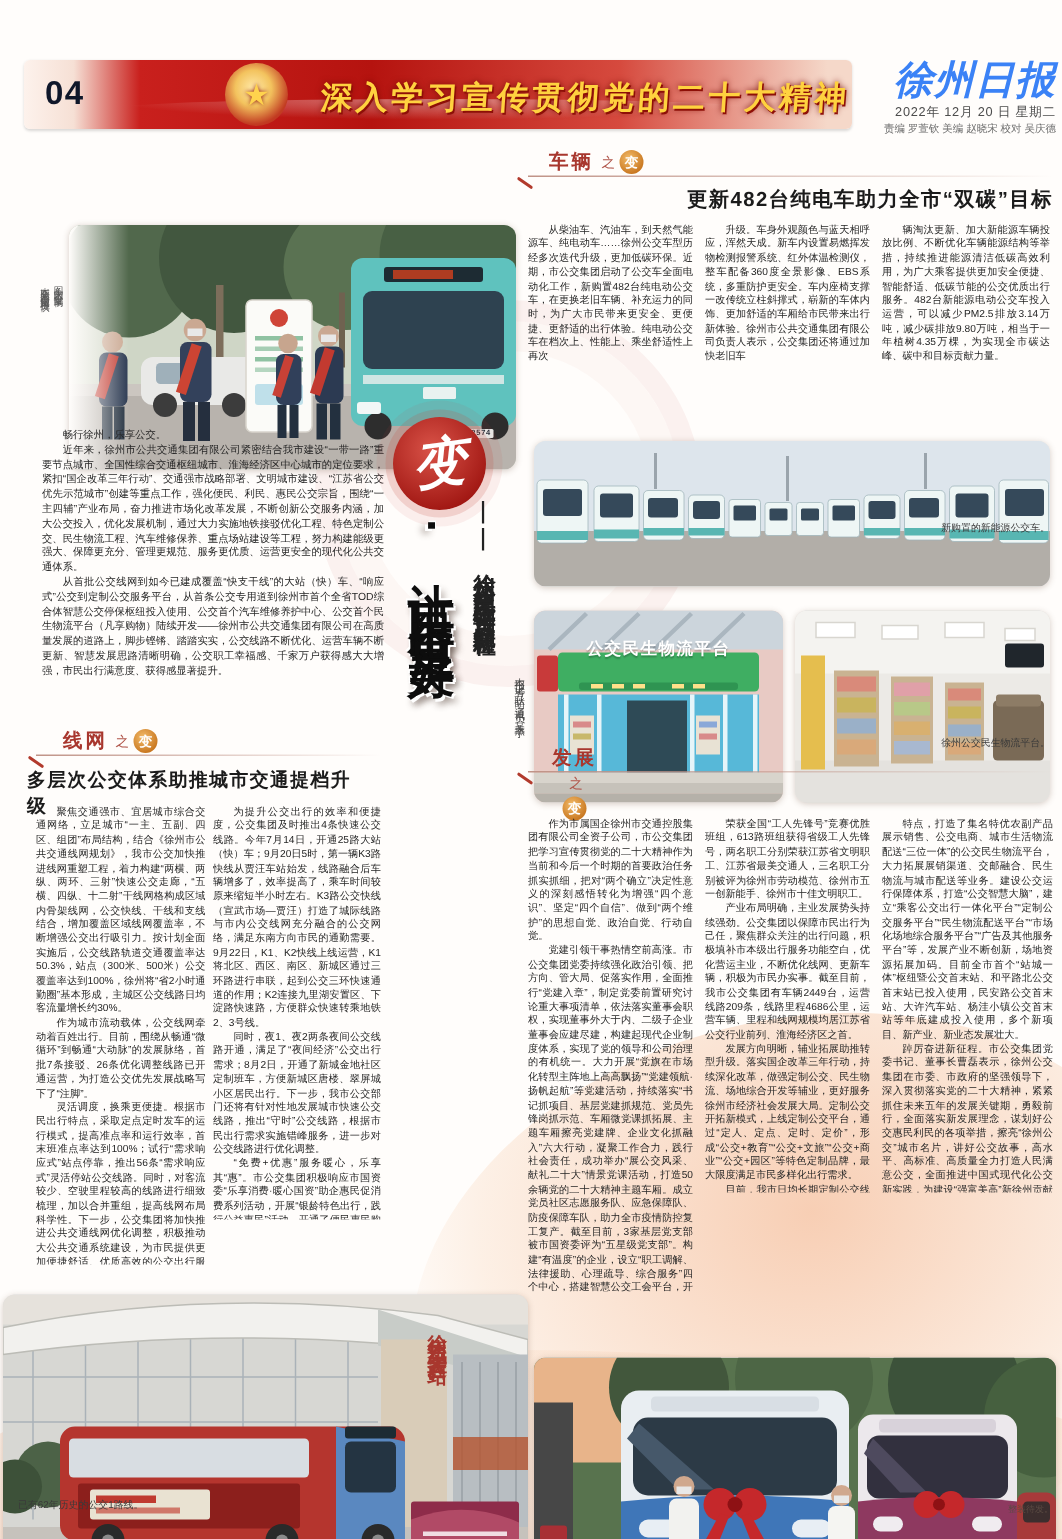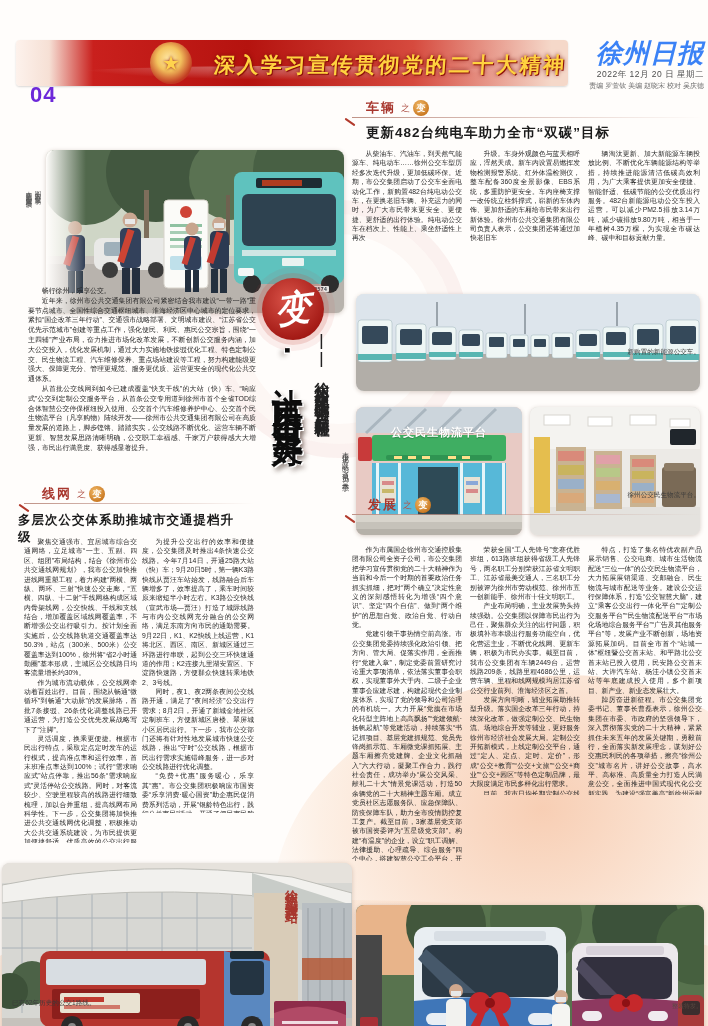--- a/index.html
+++ b/index.html
@@ -5,21 +5,21 @@
   html,body{margin:0;padding:0;background:#e9e6e2;}
   #page{position:relative;width:708px;height:1026px;background:#fffdfb;overflow:hidden;
         font-family:"Liberation Sans","DejaVu Sans",sans-serif;color:#222;}
   .abs{position:absolute;}
   
   #banner{left:16px;top:40px;width:552px;height:46px;border-radius:4px;
     background:linear-gradient(90deg,#fdf2ec 0%,#f6e0d5 6%,#c9201d 14%,#b5130f 42%,#d64a3e 72%,#f5d8c9 97%);
     box-shadow:0 1px 2px rgba(0,0,0,.15);}
   #banner .streak{position:absolute;left:10%;top:26px;width:80%;height:14px;border-radius:50%;
     background:radial-gradient(ellipse at 50% 0,rgba(255,255,255,.45),transparent 70%);}
-  #page-num{left:30px;top:49px;font-size:22px;font-weight:bold;color:#6d28d9;letter-spacing:1px;margin-top:33px;}
+  #page-num{left:30px;top:49px;font-size:22px;font-weight:bold;color:#0f172a;letter-spacing:1px;}
   #emblem{left:150px;top:42px;width:42px;height:42px;border-radius:50%;
     background:radial-gradient(circle at 45% 40%,#ffe9a8 0%,#f3c35e 35%,#c23c22 70%,rgba(160,20,15,0) 100%);
     display:flex;align-items:center;justify-content:center;color:#ffd34d;font-size:20px;
     text-shadow:0 0 3px #8c1207;}
   #banner-title{left:214px;top:51px;font-size:21px;font-weight:bold;color:#ffd23f;letter-spacing:2.5px;
     text-shadow:1px 1px 0 #8e0f07,0 0 4px #7a0d05;transform:skewX(-4deg);}
   #masthead{left:566px;top:36px;width:138px;text-align:right;font-family:"Liberation Serif","DejaVu Serif",serif;
     font-style:italic;font-weight:bold;font-size:26px;color:#3b82f6;letter-spacing:1px;}
   #dateline{left:520px;top:69px;width:184px;text-align:right;font-size:8.5px;color:#4d4d4d;letter-spacing:.5px;}
   #credits{left:520px;top:81px;width:184px;text-align:right;font-size:7px;color:#6e6e6e;}
@@ -173,21 +173,21 @@
     <div>本版照片由公交集团提供</div>
   </div>
 
   <div class="abs sec-label" style="left:366px;top:99px;">
     <span class="sec-word">车辆</span>
     <span class="sec-zhi">之</span>
     <span class="sec-badge">变</span>
   </div>
   <div class="abs sec-line" style="left:352px;top:117px;width:350px;"></div>
   <div class="abs sec-tick" style="left:344px;top:121px;"></div>
-  <div class="abs headline" style="left:366px;top:124px;width:336px;font-size:13.5px;">更新482台纯电车助力全市“双碳”目标</div>
+  <div class="abs headline" style="left:366px;top:124px;width:336px;font-size:13.5px;text-align:right;">更新482台纯电车助力全市“双碳”目标</div>
   <div class="abs col" style="left:352px;top:149px;width:110px;height:92px;">
       <p>从柴油车、汽油车，到天然气能源车、纯电动车……徐州公交车型历经多次迭代升级，更加低碳环保。近期，市公交集团启动了公交车全面电动化工作，新购置482台纯电动公交车，在更换老旧车辆、补充运力的同时，为广大市民带来更安全、更便捷、更舒适的出行体验。纯电动公交车在档次上、性能上、乘坐舒适性上再次</p>
     </div>
   <div class="abs col" style="left:470px;top:149px;width:110px;height:92px;">
       <p>升级。车身外观颜色与蓝天相呼应，浑然天成。新车内设置易燃挥发物检测报警系统、红外体温检测仪，整车配备360度全景影像、EBS系统，多重防护更安全。车内座椅支撑一改传统立柱斜撑式，崭新的车体内饰、更加舒适的车厢给市民带来出行新体验。徐州市公共交通集团有限公司负责人表示，公交集团还将通过加快老旧车</p>
     </div>
   <div class="abs col" style="left:588px;top:149px;width:112px;height:92px;">
       <p>辆淘汰更新、加大新能源车辆投放比例、不断优化车辆能源结构等举措，持续推进能源清洁低碳高效利用，为广大乘客提供更加安全便捷、智能舒适、低碳节能的公交优质出行服务。482台新能源电动公交车投入运营，可以减少PM2.5排放3.14万吨，减少碳排放9.80万吨，相当于一年植树4.35万棵，为实现全市碳达峰、碳中和目标贡献力量。</p>
     </div>
 
@@ -353,21 +353,21 @@
     <p>作为城市流动载体，公交线网牵动着百姓出行。目前，围绕从畅通“微循环”到畅通“大动脉”的发展脉络，首批7条接驳、26条优化调整线路已开通运营，为打造公交优先发展战略写下了“注脚”。</p>
     <p>灵活调度，换乘更便捷。根据市民出行特点，采取定点定时发车的运行模式，提高准点率和运行效率，首末班准点率达到100%；试行“需求响应式”站点停靠，推出56条“需求响应式”灵活停站公交线路。同时，对客流较少、空驶里程较高的线路进行细致梳理，加以合并重组，提高线网布局科学性。下一步，公交集团将加快推进公共交通线网优化调整，积极推动大公共交通系统建设，为市民提供更加便捷舒适、优质高效的公交出行服务。</p>
 
   </div>
   <div class="abs col" style="left:142px;top:537px;width:112px;height:276px;">
     <p>为提升公交出行的效率和便捷度，公交集团及时推出4条快速公交线路。今年7月14日，开通25路大站（快）车；9月20日5时，第一辆K3路快线从贾汪车站始发，线路融合后车辆增多了，效率提高了，乘车时间较原来缩短半小时左右。K3路公交快线（宣武市场—贾汪）打造了城际线路与市内公交线网充分融合的公交网络，满足东南方向市民的通勤需要。9月22日，K1、K2快线上线运营，K1将北区、西区、南区、新城区通过三环路进行串联，起到公交三环快速通道的作用；K2连接九里湖安置区、下淀路快速路，方便群众快速转乘地铁2、3号线。</p>
     <p>同时，夜1、夜2两条夜间公交线路开通，满足了“夜间经济”公交出行需求；8月2日，开通了新城金地社区定制班车，方便新城区唐楼、翠屏城小区居民出行。下一步，我市公交部门还将有针对性地发展城市快速公交线路，推出“守时”公交线路，根据市民出行需求实施错峰服务，进一步对公交线路进行优化调整。</p>
     <p>“免费+优惠”服务暖心，乐享其“惠”。市公交集团积极响应市国资委“乐享消费·暖心国资”助企惠民促消费系列活动，开展“银龄特色出行，践行公益惠民”活动，开通了便民惠民购物专线、国庆观光游专线、国庆红色爱国主义专线，举办“金秋欢乐购”优惠充值惠公交活动，助力拉动我市消费市场更快回暖。开展“国庆七天乐，快乐徐州游”主题活动，开通游3路、604路等3条线路，为广大市民提供休闲免费出行服务。此外，还开通了清明祭扫专线、高考专线、各季考试临时送考等公交定制专线服务，方便市民出行。</p>
   </div>
 
-  <div class="abs sec-label" style="left:368px;top:496px;">
+  <div class="abs sec-label" style="left:368px;top:496px;flex-direction:column;">
     <span class="sec-word">发展</span>
     <span class="sec-zhi">之</span>
     <span class="sec-badge">变</span>
   </div>
   <div class="abs sec-line" style="left:352px;top:514px;width:350px;"></div>
   <div class="abs sec-tick" style="left:344px;top:518px;"></div>
   <div class="abs col" style="left:352px;top:545px;width:110px;height:316px;">
     <p>作为市属国企徐州市交通控股集团有限公司全资子公司，市公交集团把学习宣传贯彻党的二十大精神作为当前和今后一个时期的首要政治任务抓实抓细，把对“两个确立”决定性意义的深刻感悟转化为增强“四个意识”、坚定“四个自信”、做到“两个维护”的思想自觉、政治自觉、行动自觉。</p>
     <p>党建引领干事热情空前高涨。市公交集团党委持续强化政治引领、把方向、管大局、促落实作用，全面推行“党建入章”，制定党委前置研究讨论重大事项清单，依法落实董事会职权，实现董事外大于内、二级子企业董事会应建尽建，构建起现代企业制度体系，实现了党的领导和公司治理的有机统一。大力开展“党旗在市场化转型主阵地上高高飘扬”“党建领航·扬帆起航”等党建活动，持续落实“书记抓项目、基层党建抓规范、党员先锋岗抓示范、车厢微党课抓拓展、主题车厢擦亮党建牌、企业文化抓融入”六大行动，凝聚工作合力，践行社会责任，成功举办“展公交风采、献礼二十大”情景党课活动，打造50余辆党的二十大精神主题车厢。成立党员社区志愿服务队、应急保障队、防疫保障车队，助力全市疫情防控复工复产。截至目前，3家基层党支部被市国资委评为“五星级党支部”。构建“有温度”的企业，设立“职工调解、法律援助、心理疏导、综合服务”四个中心，搭建智慧公交工会平台，开展关爱驾驶员心理健康、530驾驶员关爱日等系列活动，员工干事热情得到极大激发。市公交集团连年被评为“徐州市文明单位”，1路班组</p>
   </div>

